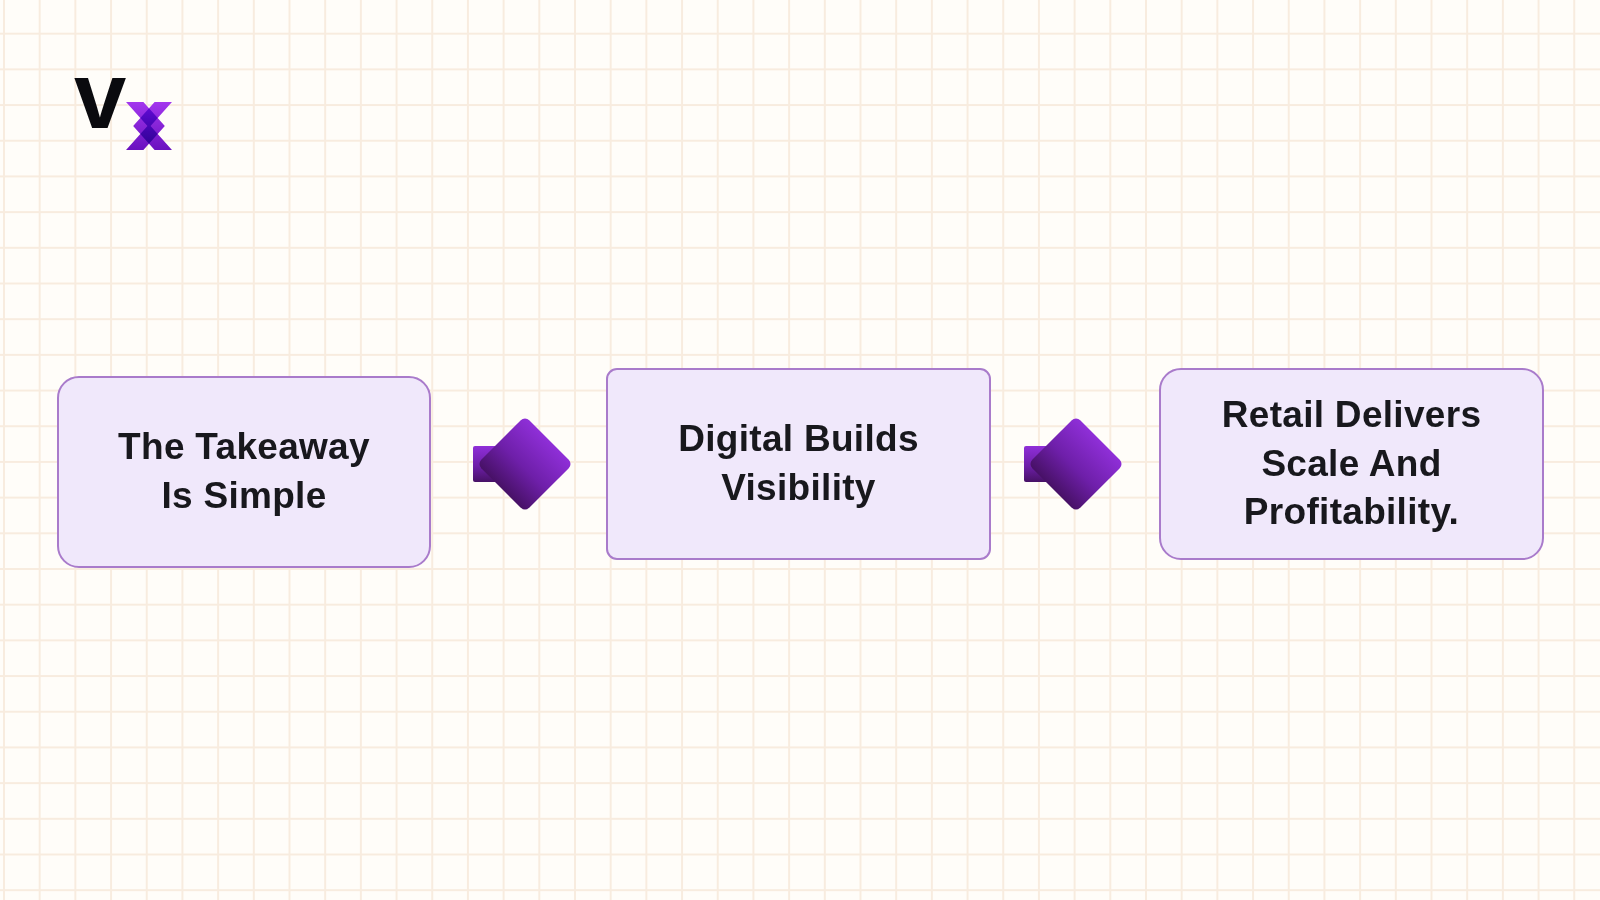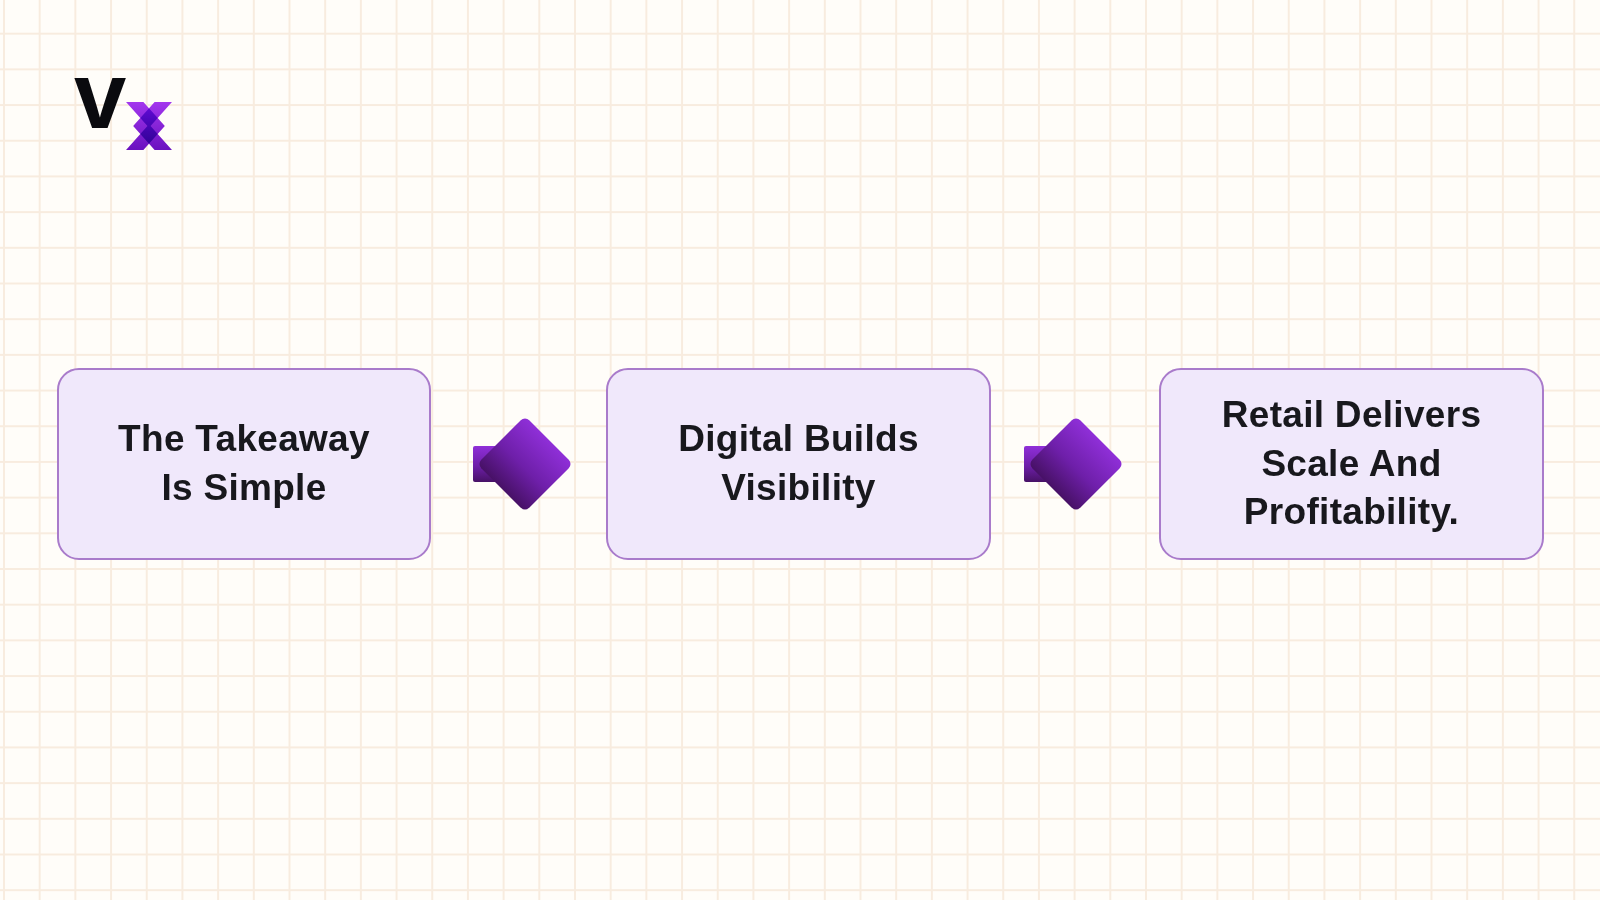--- a/index.html
+++ b/index.html
@@ -55,22 +55,22 @@
     text-align: center;
   }
   .step .step-label {
     white-space: pre-line;
     color: #18181D;
     font-size: 37px;
     font-weight: 700;
     line-height: 1.32;
     letter-spacing: 0.3px;
   }
-  .step-1 { left: 57px;   width: 374px; }
-  .step-2 { left: 606px;  width: 385px; }
+  .step-1 { left: 57px;   width: 374px; margin-top: 8px; }
+  .step-2 { left: 606px;  width: 385px; border-radius: 11px; }
   .step-3 { left: 1159px; width: 385px; }
 
   
   .arrow {
     position: absolute;
     top: 416px;
     width: 100px; height: 96px;
   }
   .arrow-1 { left: 473px; }
   .arrow-2 { left: 1024px; }

